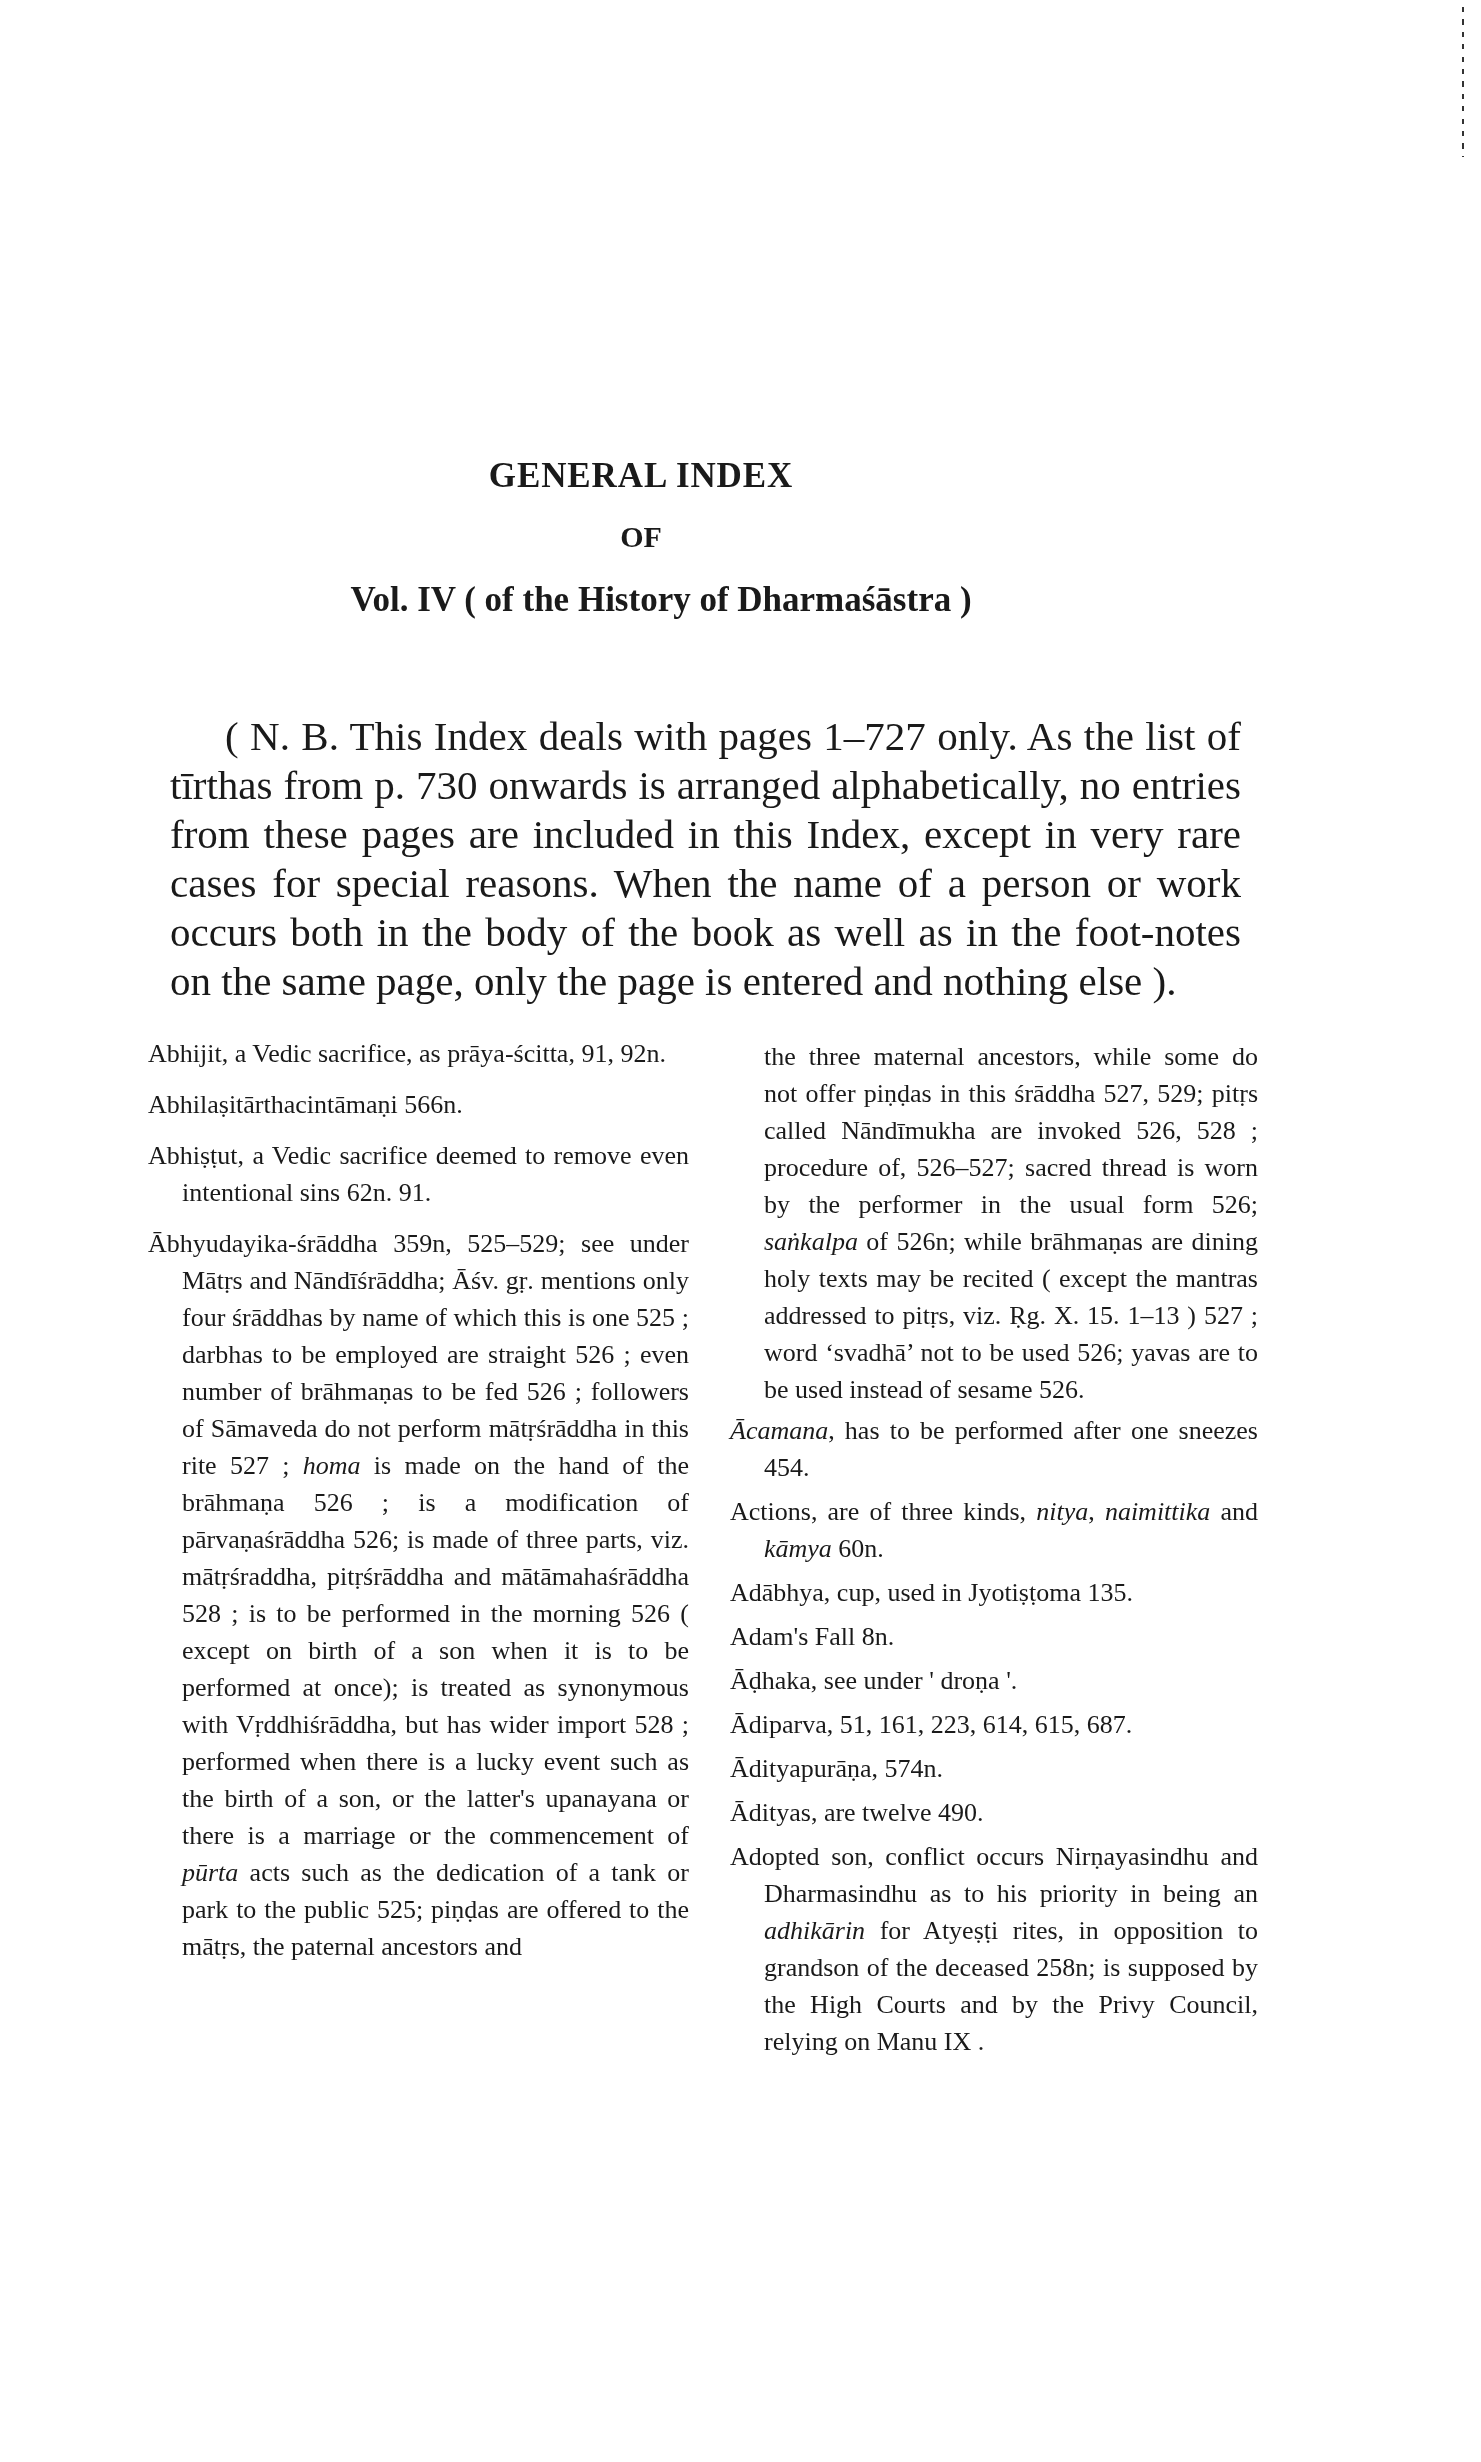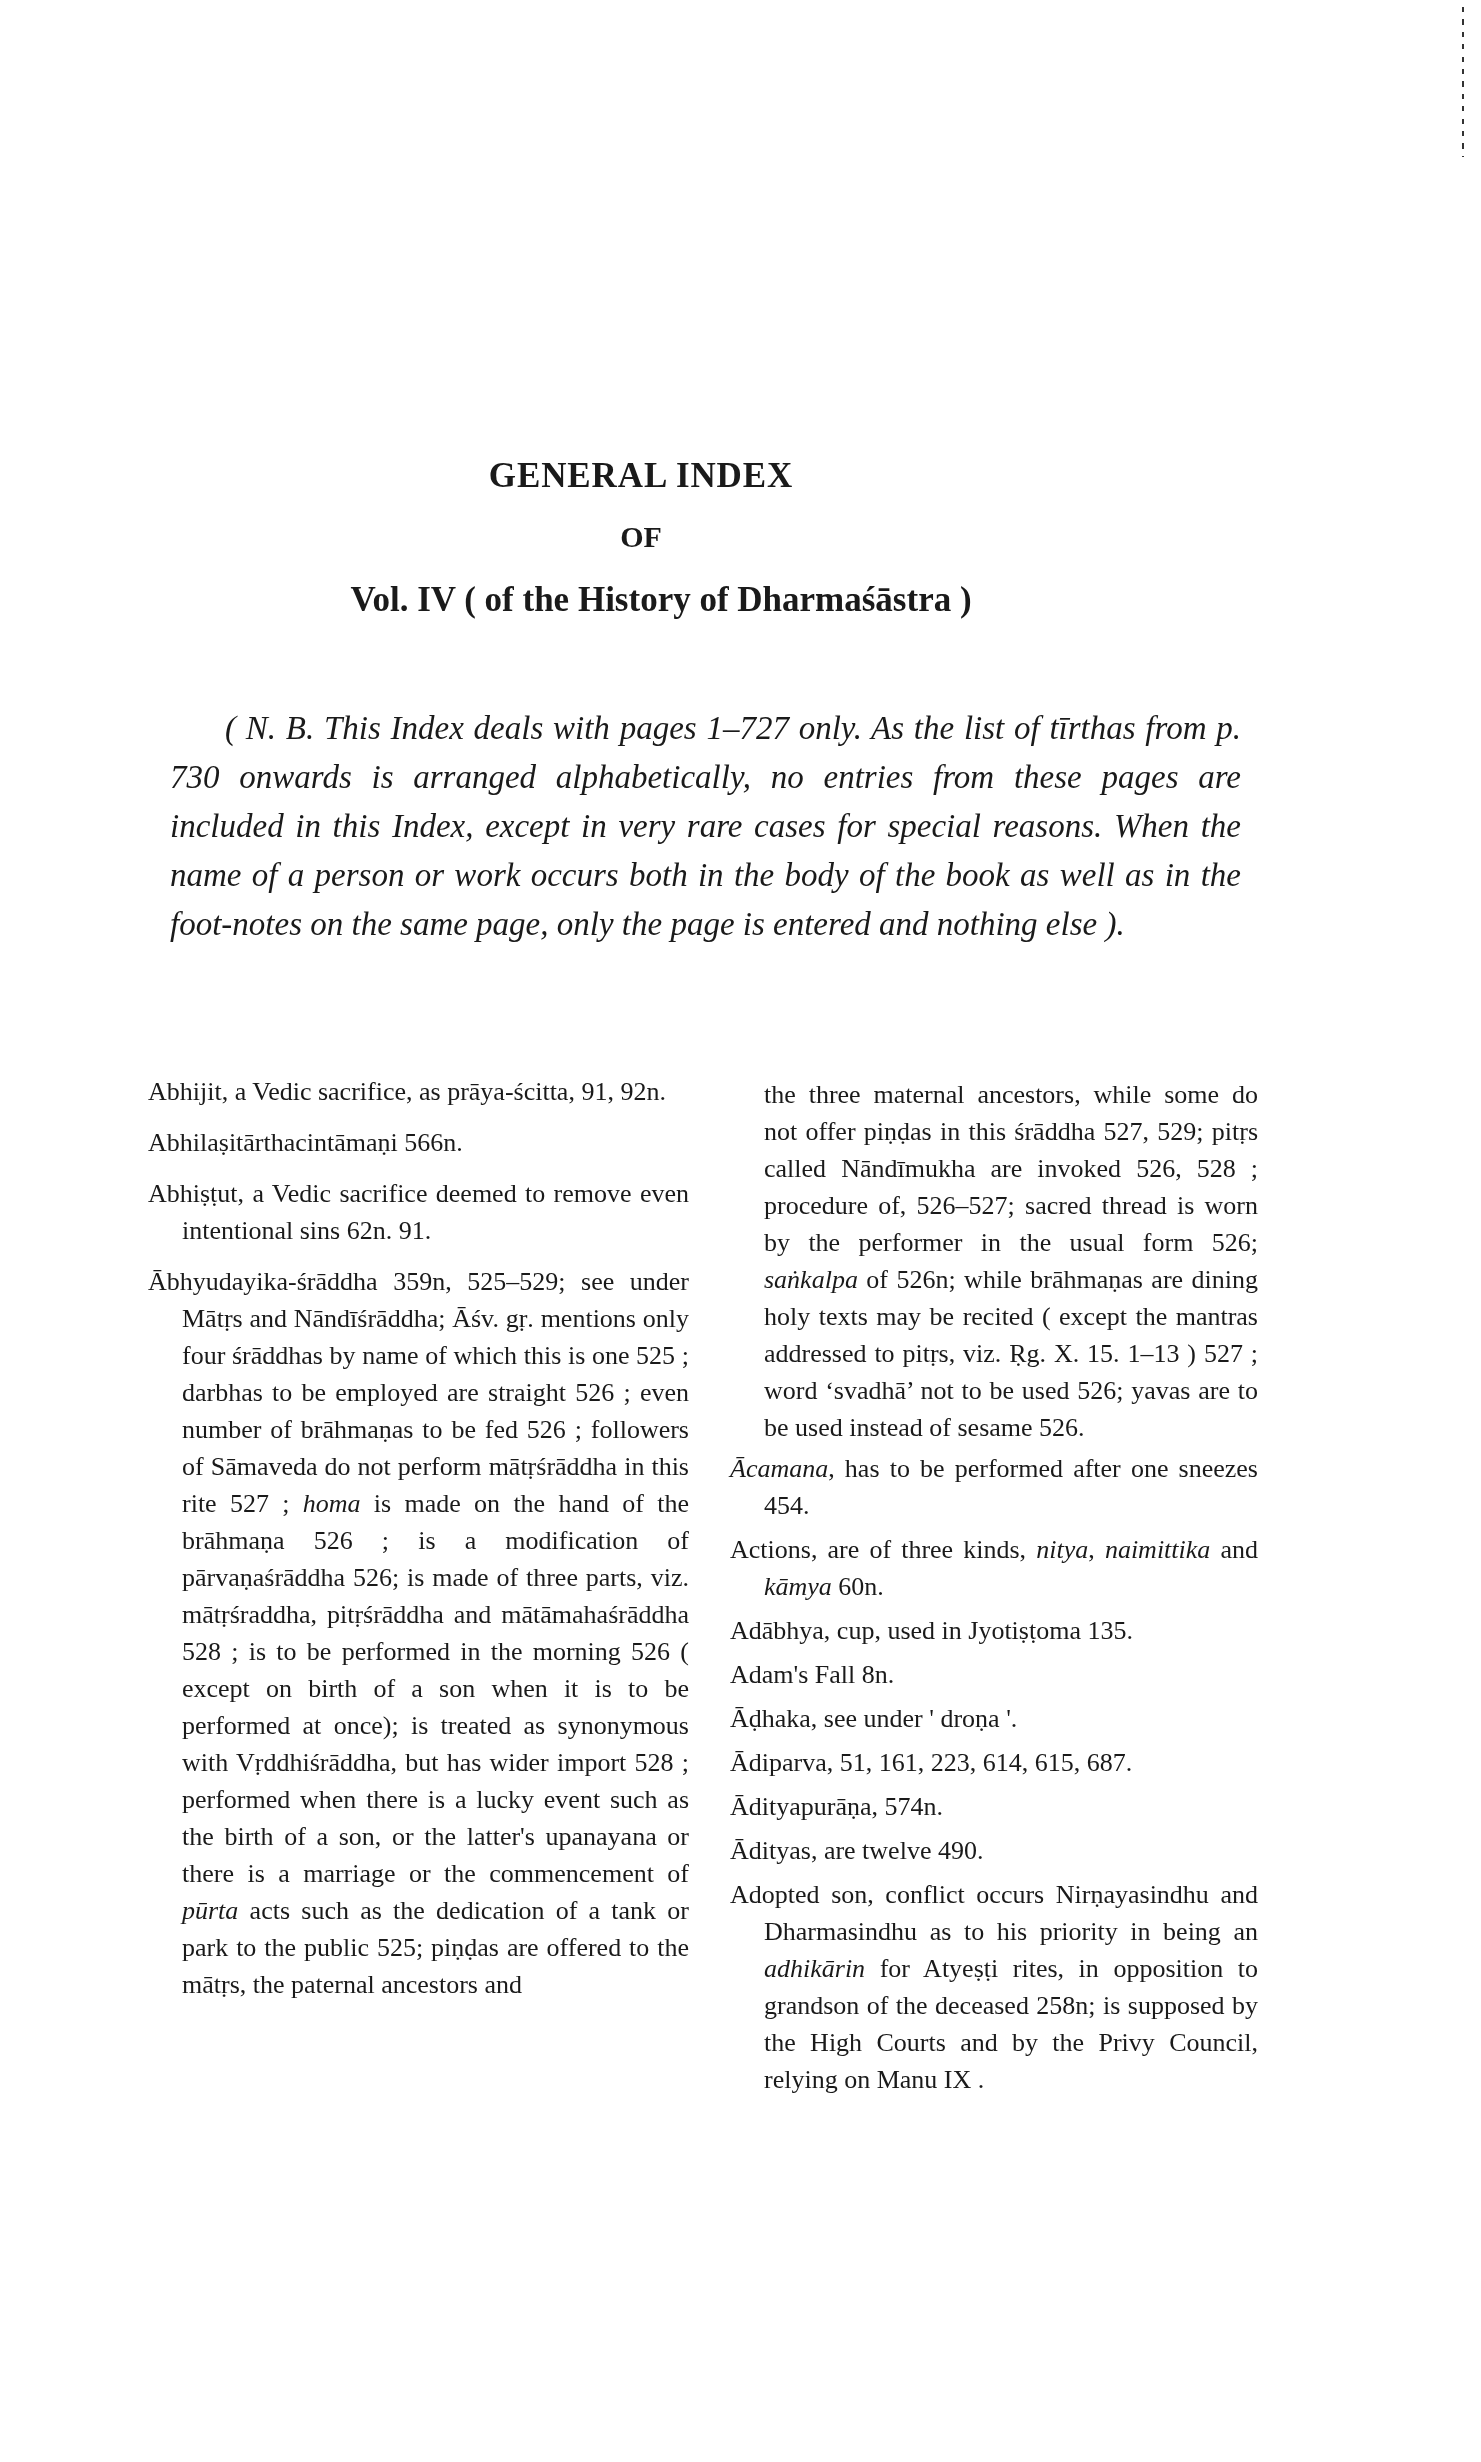--- a/index.html
+++ b/index.html
@@ -2,23 +2,23 @@
 <html style="font-size:14px"><head>
 <meta charset="utf-8">
 <style>
   html, body { margin:0; padding:0; background:#ffffff; }
   body { width:1482px; height:2462px; position:relative; overflow:hidden;
          font-family:"Liberation Serif", "DejaVu Serif", serif; color:#1a1a1a; }
   .title { position:absolute; left:0; width:1282px; text-align:center; font-weight:bold; }
   .t1 { top:456px; font-size:35px; letter-spacing:0.9px; }
   .t2 { top:520px; font-size:30px; }
   .t3 { top:580px; font-size:35px; font-weight:bold;padding-left:20px; }
-  .nb { position:absolute; left:170px; top:671px; width:1071px; font-size:33px; line-height:49px;
-        text-align:justify; text-indent:55px;font-style:italic; }
-  .col { position:absolute; font-size:26px; line-height:37px; text-align:justify;margin-top:38px; }
+  .nb { position:absolute; left:170px; top:671px; width:1071px; font-size:41px; line-height:49px;
+        text-align:justify; text-indent:55px; }
+  .col { position:absolute; font-size:26px; line-height:37px; text-align:justify; }
   .left { left:148px; top:1035px; width:541px; }
   .right { left:730px; top:1038px; width:528px; }
   .entry { padding-left:34px; text-indent:-34px; margin:0 0 14px 0; }
   .entry.tight { margin-bottom:7px; }
   .cont { margin:0 0 3.5px 0; padding-left:34px; }
   .marks { position:absolute; left:1462px; top:7px; width:1.8px; height:150px;
            background:repeating-linear-gradient(#333 0 5.3px, transparent 5.3px 12.4px); }
   i { font-style:italic; }
 </style>
 </head>

